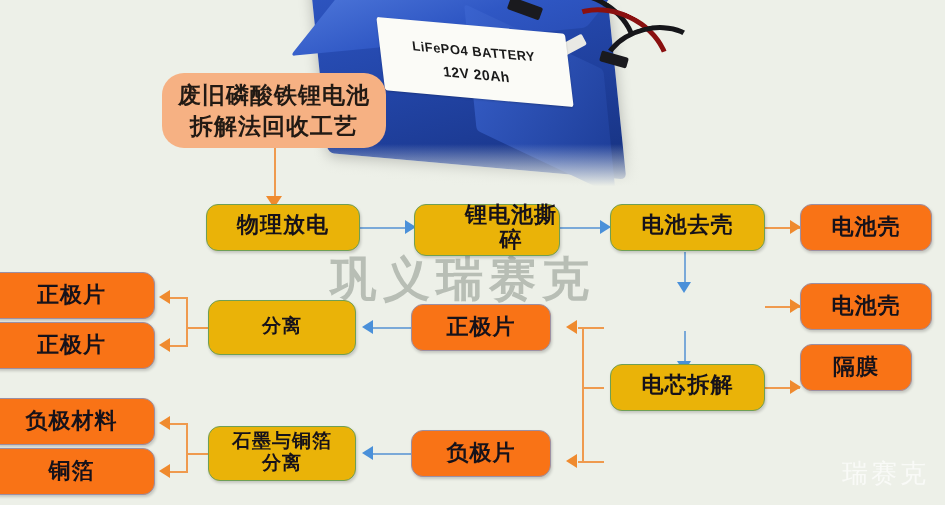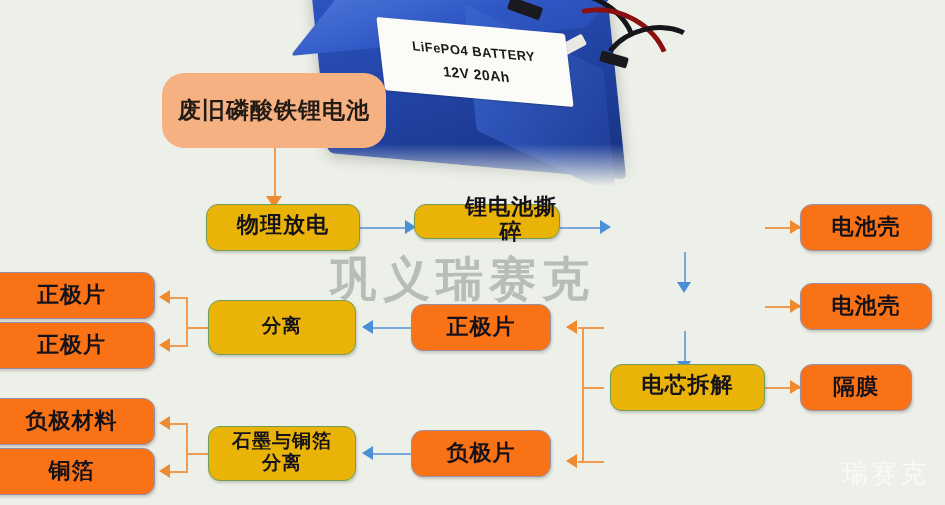--- a/index.html
+++ b/index.html
@@ -249,35 +249,37 @@
 
   <div class="line h orange" style="left:186px; top:453px; width:22px;"></div>
   <div class="line v orange" style="left:186px; top:423px; height:50px;"></div>
   <div class="line h orange" style="left:170px; top:423px; width:18px;"></div>
   <div class="arrow left orange-a" style="left:159px; top:416px;"></div>
   <div class="line h orange" style="left:170px; top:471px; width:18px;"></div>
   <div class="arrow left orange-a" style="left:159px; top:464px;"></div>
 
   <div class="node title" style="left:162px; top:73px; width:224px; height:75px;">
     <span>废旧磷酸铁锂电池</span>
+    <span>拆解法回收工艺</span>
   </div>
 
   <div class="node green" style="left:206px; top:204px; width:154px; height:47px;">物理放电</div>
 
-  <div class="node green" style="left:414px; top:204px; width:146px; height:35px;padding-left:48px;">锂电池撕碎</div>
-
+  <div class="node green" style="left:414px; top:204px; width:146px; height:52px;padding-left:48px;">锂电池撕碎</div>
+
+  <div class="node green" style="left:610px; top:204px; width:155px; height:47px;">电池去壳</div>
 
   <div class="node pink" style="left:800px; top:204px; width:132px; height:47px;">电池壳</div>
 
 
   <div class="node pink" style="left:800px; top:283px; width:132px; height:47px;">电池壳</div>
 
   <div class="node green" style="left:610px; top:364px; width:155px; height:47px;">电芯拆解</div>
 
-  <div class="node pink" style="left:800px; top:364px; width:112px; height:47px;">隔膜</div>
+  <div class="node pink" style="left:800px; top:344px; width:112px; height:47px;">隔膜</div>
 
   <div class="node pink" style="left:411px; top:304px; width:140px; height:47px;">正极片</div>
 
   <div class="node pink" style="left:411px; top:430px; width:140px; height:47px;">负极片</div>
 
   <div class="node green" style="left:208px; top:300px; width:148px; height:55px; flex-direction:column; font-size:19px;">
     <span>分离</span>
   </div>
 
   <div class="node green" style="left:208px; top:426px; width:148px; height:55px; flex-direction:column; font-size:19px;text-align:center;">

